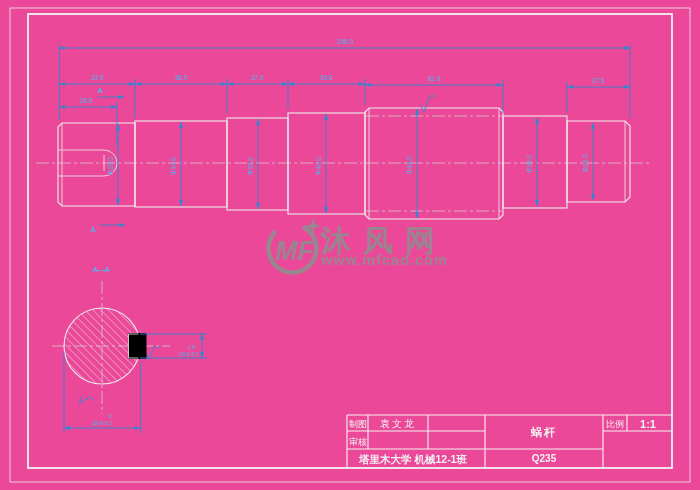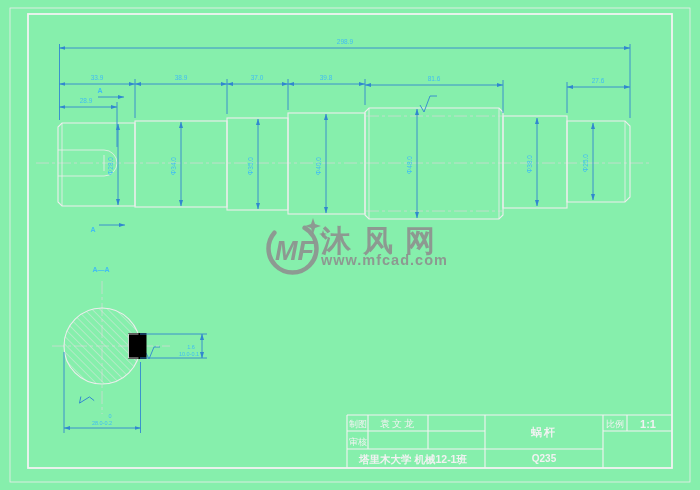--- a/index.html
+++ b/index.html
@@ -1,16 +1,16 @@
 <!DOCTYPE html>
 <html><head>
 <meta charset="utf-8">
 <style>
   html,body{margin:0;padding:0;background:#000;}
-  .root{position:relative;width:700px;height:490px;background:#86efac;overflow:hidden;
+  .root{position:relative;width:700px;height:490px;background:#ec4899;overflow:hidden;
         font-family:"Liberation Sans",sans-serif;}
   svg{display:block;}
   text{font-family:"Liberation Sans",sans-serif;}
   .geo{stroke:#ededed;stroke-width:1.1;fill:none;}
   .geothin{stroke:#ededed;stroke-width:0.8;fill:none;}
   .cl{stroke:#d8d8d8;stroke-width:0.7;fill:none;stroke-dasharray:13 3 3 3;}
   .dimln{stroke:#3187cf;stroke-width:0.9;fill:none;}
   .dimt{fill:#41bdf2;font-size:6.5px;}
   .dimts{fill:#41bdf2;font-size:5.5px;}
   .dimta{fill:#41bdf2;font-size:7px;font-weight:bold;}

